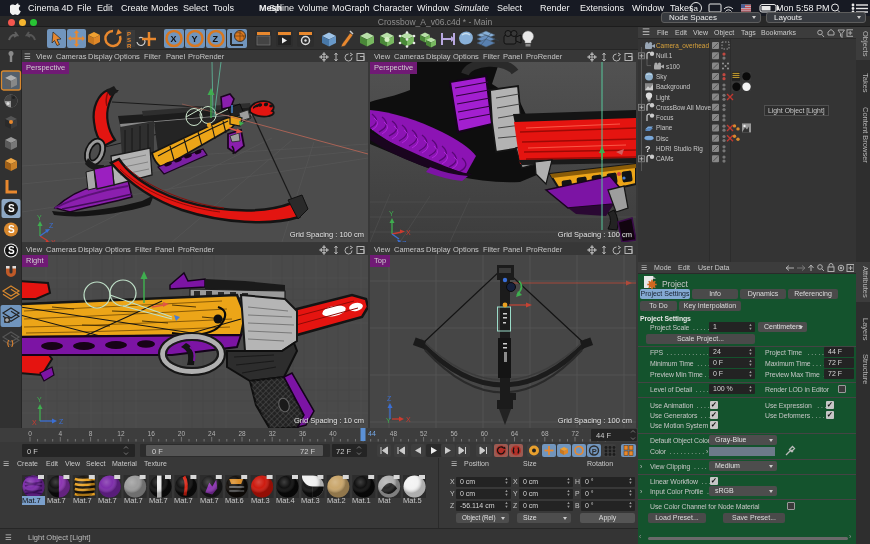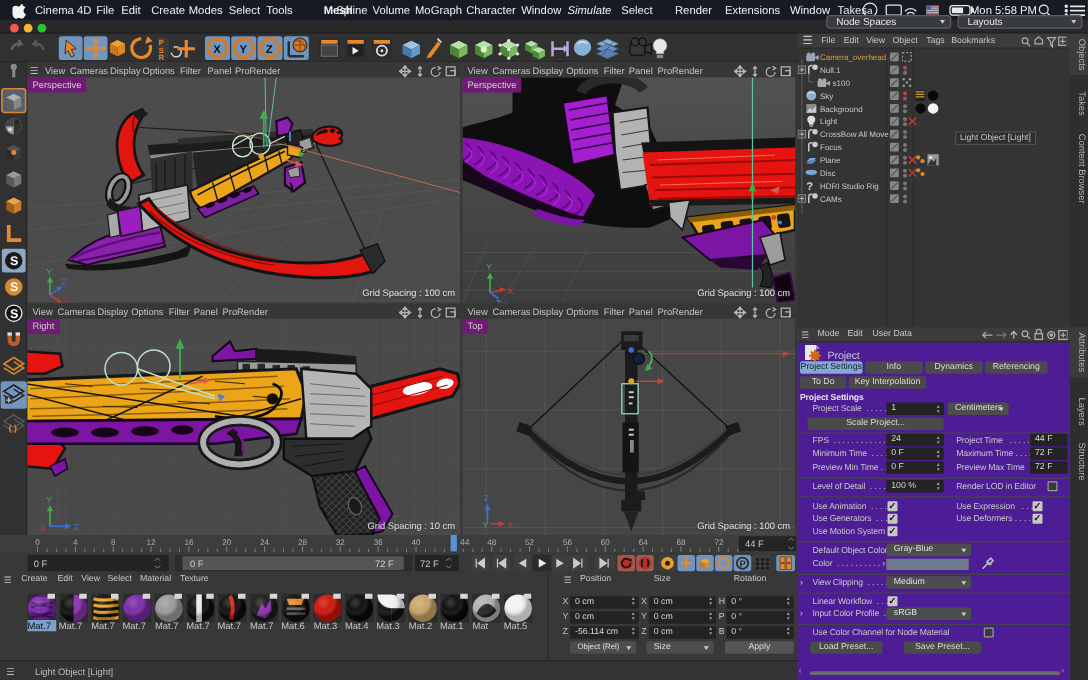--- a/index.html
+++ b/index.html
@@ -20,21 +20,21 @@
 
 .vp{background:#404040;}
 .vpmenu{position:absolute;left:0;top:0;right:0;height:12px;background:#373737;color:#c6c6c6;font-size:7.5px;}
 .vpmenu span{position:absolute;top:2px;white-space:nowrap;}
 .vplabel{position:absolute;left:0px;top:12px;background:#701a75;color:#cfcfcf;font-size:7.5px;padding:1px 4px 2px 4px;}
 .gridsp{position:absolute;right:4px;bottom:3px;color:#e3e3e3;font-size:7.5px;text-shadow:0 1px 1px #333;}
 .vpicons{position:absolute;right:3px;top:1px;}
 
 #om{left:638px;top:27px;width:218px;height:235px;background:#343434;}
 #omtabs{left:856px;top:27px;width:14px;height:235px;background:#2e2e2e;}
-#am{left:638px;top:262px;width:218px;height:282px;background:#4c1d95;}
+#am{left:638px;top:262px;width:218px;height:282px;background:#14532d;}
 #amtabs{left:856px;top:262px;width:14px;height:282px;background:#2e2e2e;}
 .vtab{position:absolute;left:0;width:14px;color:#b5b5b5;font-size:7.5px;writing-mode:vertical-rl;text-align:center;padding:4px 0;}
 .pmenu{position:absolute;left:0;top:0;width:100%;height:12px;background:#3c3c3c;border-bottom:1px solid #2a2a2a;color:#c9c9c9;font-size:7px;}
 .pmenu span{position:absolute;top:2px;}
 
 .arow{position:absolute;font-size:6.9px;letter-spacing:-0.1px;color:#c6c6c6;white-space:nowrap;}
 .ain{position:absolute;height:10px;background:#232323;color:#d6d6d6;font-size:7px;line-height:10px;padding-left:4px;border-radius:1px;white-space:nowrap;}
 .spn{position:absolute;right:1px;top:0.5px;width:7px;height:10px;color:#999;font-size:4px;line-height:4.2px;text-align:center;letter-spacing:0;}
 .adrop{position:absolute;height:10px;background:#4d4d4d;color:#e0e0e0;font-size:7px;line-height:10px;padding-left:6px;border-radius:2px;white-space:nowrap;}
 .adrop .da{position:absolute;right:4px;top:3.5px;width:0;height:0;border-left:2.5px solid transparent;border-right:2.5px solid transparent;border-top:3.5px solid #ccc;font-size:0;}
@@ -105,20 +105,21 @@
             <circle cx="169" cy="11" r="0.7" fill="#e8e8e8"></circle>
           </g>
     </g>
   </svg>
 </div>
 
 <div id="titlebar" class="abs"></div>
 <div class="tl" style="left:8px;background:#f4574e;"></div>
 <div class="tl" style="left:19px;background:#f5b52f;"></div>
 <div class="tl" style="left:30px;background:#28c434;"></div>
+<div id="wintitle">Crossbow_A_v06.c4d * - Main</div>
 <div class="drop" style="left:661px;width:100px;">Node Spaces<span class="arr">⌄</span></div>
 <div class="drop" style="left:766px;width:100px;">Layouts<span class="arr">⌄</span></div>
 
 <div id="toolbar" class="abs">
 <svg width="870" height="23" style="position:absolute;left:0;top:0;">
 
   <path d="M9 13 q2 -6 8 -5 l-2 -3 m2 3 l-3 2" stroke="#606060" stroke-width="2" fill="none"></path>
   <path d="M35 13 q-2 -6 -8 -5 l2 -3 m-2 3 l3 2" stroke="#565656" stroke-width="2" fill="none"></path>
 
   <rect x="47" y="2" width="19" height="19" rx="2" fill="#7195bd"></rect>

